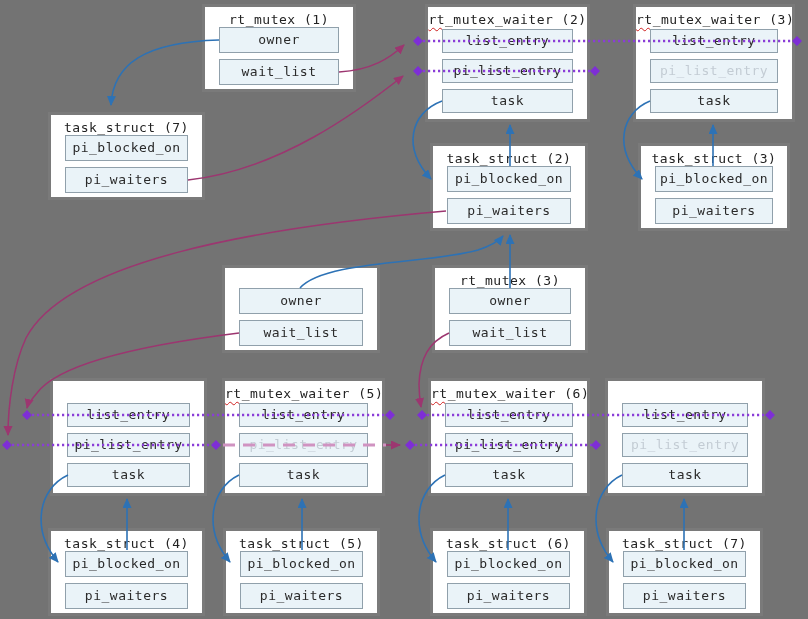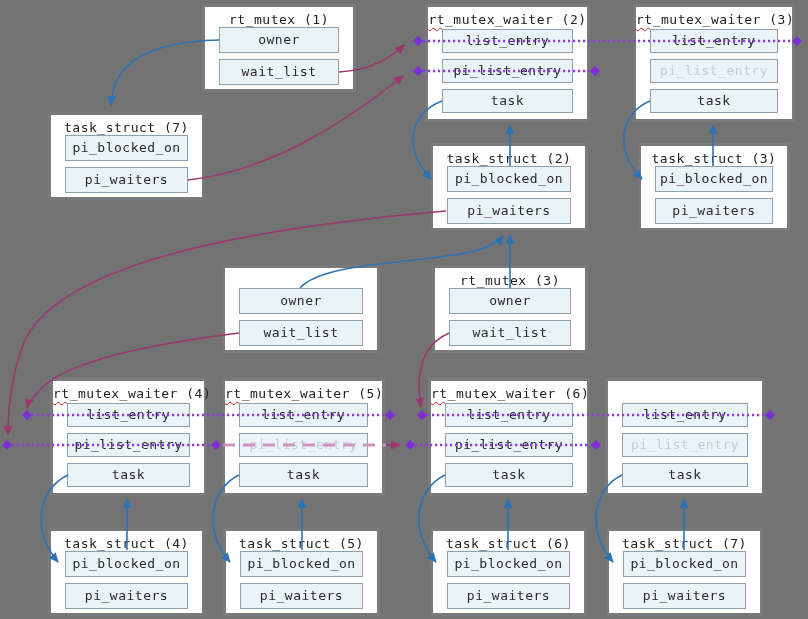--- a/index.html
+++ b/index.html
@@ -68,21 +68,20 @@
     <div class="field f26 r2">wait_list</div>
   </div>
 
   <div class="sbox" style="left:432px;top:265px;width:156px;height:88px">
     <div class="title"><span class="sq">rt</span><span>_mutex (3)</span></div>
     <div class="field f26 r1">owner</div>
     <div class="field f26 r2">wait_list</div>
   </div>
 
   <div class="sbox" style="left:50px;top:378px;width:157px;height:118px">
-    <div class="title"><span class="sq">rt</span><span>_mutex_waiter (4)</span></div>
     <div class="field f24 w1">list_entry</div>
     <div class="field f24 w2">pi_list_entry</div>
     <div class="field f24 w3">task</div>
   </div>
 
   <div class="sbox" style="left:222px;top:378px;width:163px;height:118px">
     <div class="title"><span class="sq">rt</span><span>_mutex_waiter (5)</span></div>
     <div class="field f24 w1">list_entry</div>
     <div class="field f24 w2 dim">pi_list_entry</div>
     <div class="field f24 w3">task</div>

